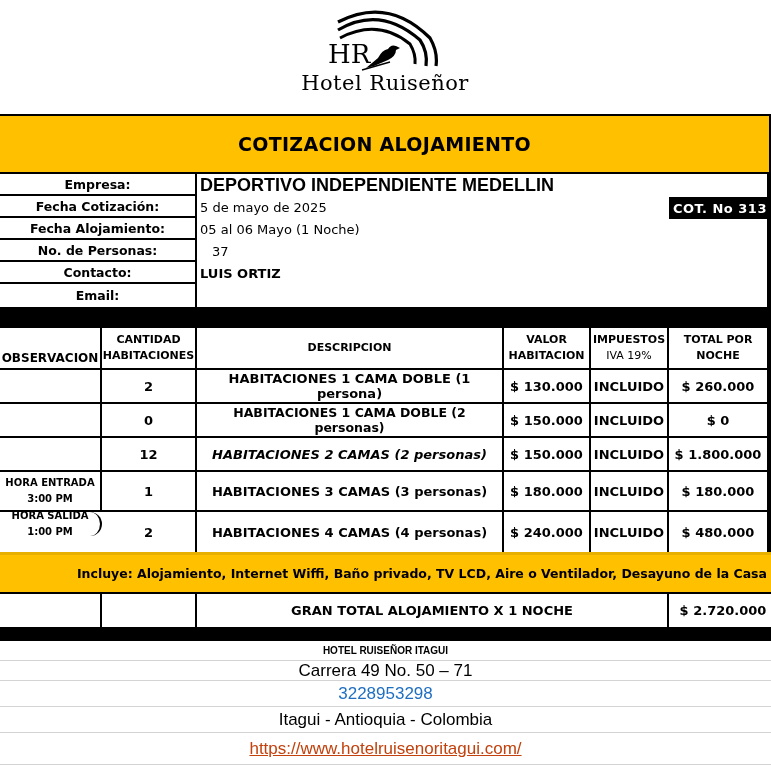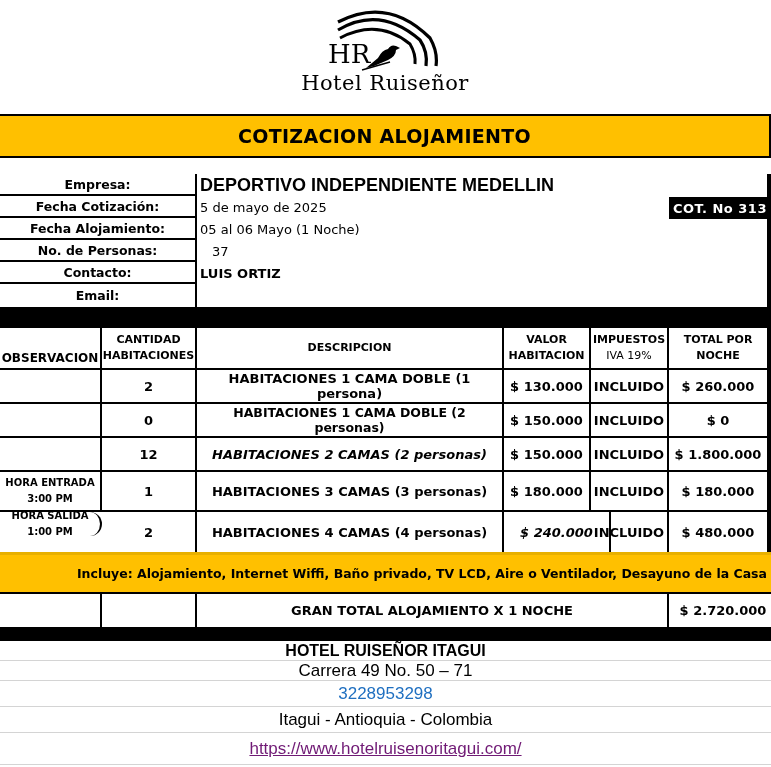--- a/index.html
+++ b/index.html
@@ -6,21 +6,21 @@
   body { width: 771px; height: 767px; overflow: hidden; position: relative;
          font-family: "DejaVu Sans", sans-serif; color: #000; }
   .abs { position: absolute; box-sizing: border-box; }
 
   
   .logo { left: 270px; top: 0; width: 230px; height: 110px; }
   .logo-name { position: absolute; left: 0; top: 71px; width: 230px; text-align: center;
                font-family: "DejaVu Serif", serif; font-size: 21px; letter-spacing: 0.5px; }
 
   
-  .title-band { left: 0; top: 114px; width: 771px; height: 44px; background: #FFC000;
+  .title-band { left: 0; top: 114px; width: 771px; height: 60px; background: #FFC000;
                 border-top: 2px solid #000; border-bottom: 2px solid #000; border-right: 2px solid #000;
                 display: flex; align-items: center; justify-content: center; }
   .title-band span { font-weight: bold; font-size: 19px; letter-spacing: 0.3px; }
 
   
   .info-label { left: 0; width: 197px; height: 22px; font-weight: bold; font-size: 12.5px;
                 display: flex; align-items: center; justify-content: center;
                 border-bottom: 2px solid #000; border-right: 2px solid #000; }
   .info-value { left: 197px; height: 22px; font-size: 13px; display: flex; align-items: center; padding-left: 3px; }
   .info-right-border { left: 767px; top: 174px; width: 4px; height: 133px; background: #000; }
@@ -39,21 +39,21 @@
 
   .includes-band { left: 0; top: 552px; width: 771px; height: 42px; background: #FFC000;
                    border-top: 3px solid #E8B000; border-bottom: 2px solid #000;
                    display: flex; align-items: center; justify-content: flex-end; padding-right: 4px;
                    font-weight: bold; font-size: 12.5px; white-space: nowrap; overflow: hidden; }
 
   
   .footer-line { left: 0; width: 771px; text-align: center; font-family: "Liberation Sans", sans-serif;
                  border-bottom: 1px solid #d4d4d4; display: flex; align-items: center; justify-content: center; }
   .phone-link { color: #1F6FC0; }
-  .web-link { color: #701a75; text-decoration: underline; }
+  .web-link { color: #c2410c; text-decoration: underline; }
 </style>
 </head>
 <body>
 
 <div class="abs logo">
   <svg width="230" height="72" viewBox="0 0 230 72" style="position:absolute;left:0;top:0;">
 
     <path d="M68 30 Q110 5 150 40 Q158 52 156 66" fill="none" stroke="#000" stroke-width="3.2"></path>
     <path d="M68 22 Q118 -4 160 38 Q168 52 166 66" fill="none" stroke="#000" stroke-width="3.2"></path>
     <path d="M70 38 Q108 18 140 44 Q146 54 145 64" fill="none" stroke="#000" stroke-width="3"></path>
@@ -160,39 +160,39 @@
     <div class="abs cell row-cell" style="left:669px; top:472px; width:102px; height:40px; border-right:4px solid #000;">$ 180.000</div>
   </div>
 
   <div>
     <div class="abs cell obs" style="left:0; top:512px; width:102px; height:24px; flex-direction:column; border-bottom:none;border-radius:16px;">
       <span>HORA SALIDA</span>
         <span>1:00 PM</span>
     </div>
     <div class="abs cell row-cell" style="left:102px; top:512px; width:95px; height:40px; border-bottom:none;">2</div>
     <div class="abs cell row-cell" style="left:197px; top:512px; width:307px; height:40px; border-bottom:none;">HABITACIONES 4 CAMAS  (4 personas)</div>
-    <div class="abs cell row-cell" style="left:504px; top:512px; width:107px; height:40px; border-bottom:none;font-style:italic;">$ 240.000</div>
+    <div class="abs cell row-cell" style="left:504px; top:512px; width:87px; height:40px; border-bottom:none;">$ 240.000</div>
     <div class="abs cell row-cell" style="left:591px; top:512px; width:78px; height:40px; border-bottom:none;">INCLUIDO</div>
     <div class="abs cell row-cell" style="left:669px; top:512px; width:102px; height:40px; border-right:4px solid #000; border-bottom:none;">$ 480.000</div>
   </div>
 
   <div class="abs includes-band">Incluye: Alojamiento, Internet Wiffi, Baño privado, TV LCD, Aire o Ventilador, Desayuno de la Casa</div>
 
   <div>
     <div class="abs cell" style="left:0; top:594px; width:102px; height:33px; border-bottom:none;"></div>
     <div class="abs cell" style="left:102px; top:594px; width:95px; height:33px; border-bottom:none;"></div>
     <div class="abs cell row-cell" style="left:197px; top:594px; width:472px; height:33px; border-bottom:none;">GRAN TOTAL ALOJAMIENTO X 1 NOCHE</div>
     <div class="abs cell row-cell" style="left:669px; top:594px; width:112px; height:33px; border-right:4px solid #000; border-bottom:none;">$ 2.720.000</div>
   </div>
 </div>
 
 <div class="abs black-bar" style="top:627px; height:14px;"></div>
 
 <div>
-  <div class="abs footer-line" style="top:641px; height:20px; font-weight:bold; font-size:16px;">HOTEL RUISEÑOR ITAGUI</div>
+  <div class="abs footer-line" style="top:641px; height:20px; font-weight:bold; font-size:10px;">HOTEL RUISEÑOR ITAGUI</div>
   <div class="abs footer-line" style="top:661px; height:20px; font-size:17px;">Carrera 49 No. 50 – 71</div>
   <div class="abs footer-line" style="top:681px; height:26px; font-size:17px;">
       <span class="phone-link">3228953298</span>
   </div>
   <div class="abs footer-line" style="top:707px; height:26px; font-size:17px;">Itagui - Antioquia - Colombia</div>
   <div class="abs footer-line" style="top:733px; height:32px; font-size:17px;">
     <span class="web-link">https://www.hotelruisenoritagui.com/</span>
   </div>
 </div>
 

